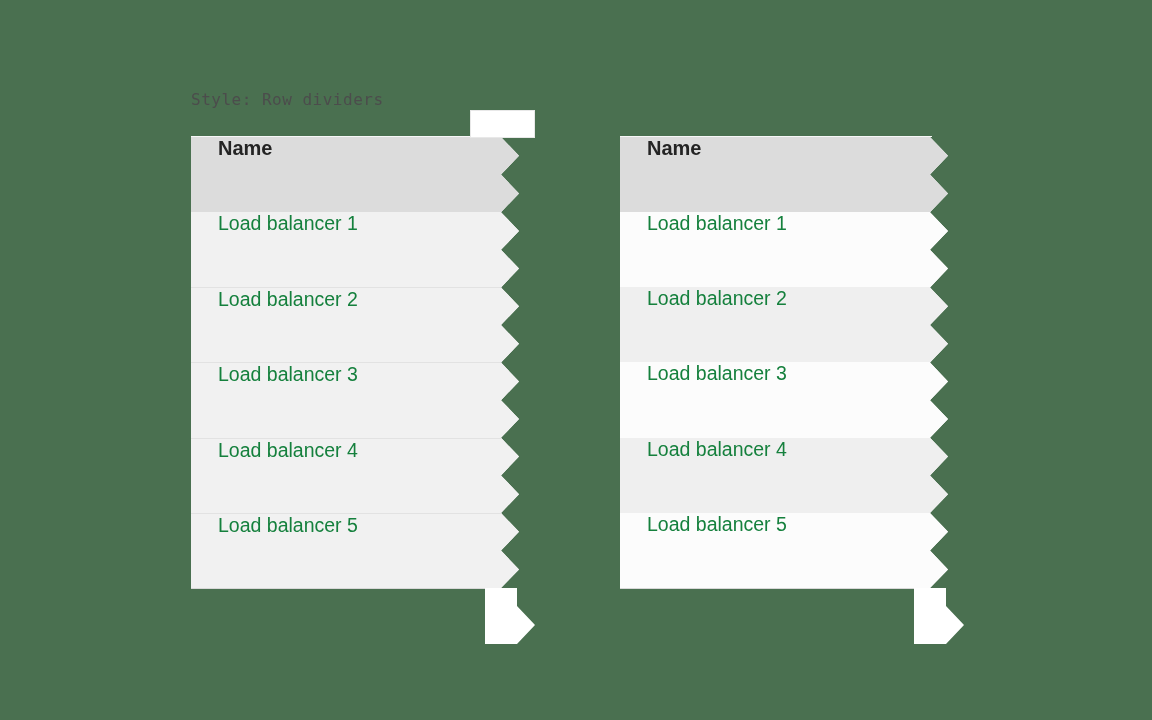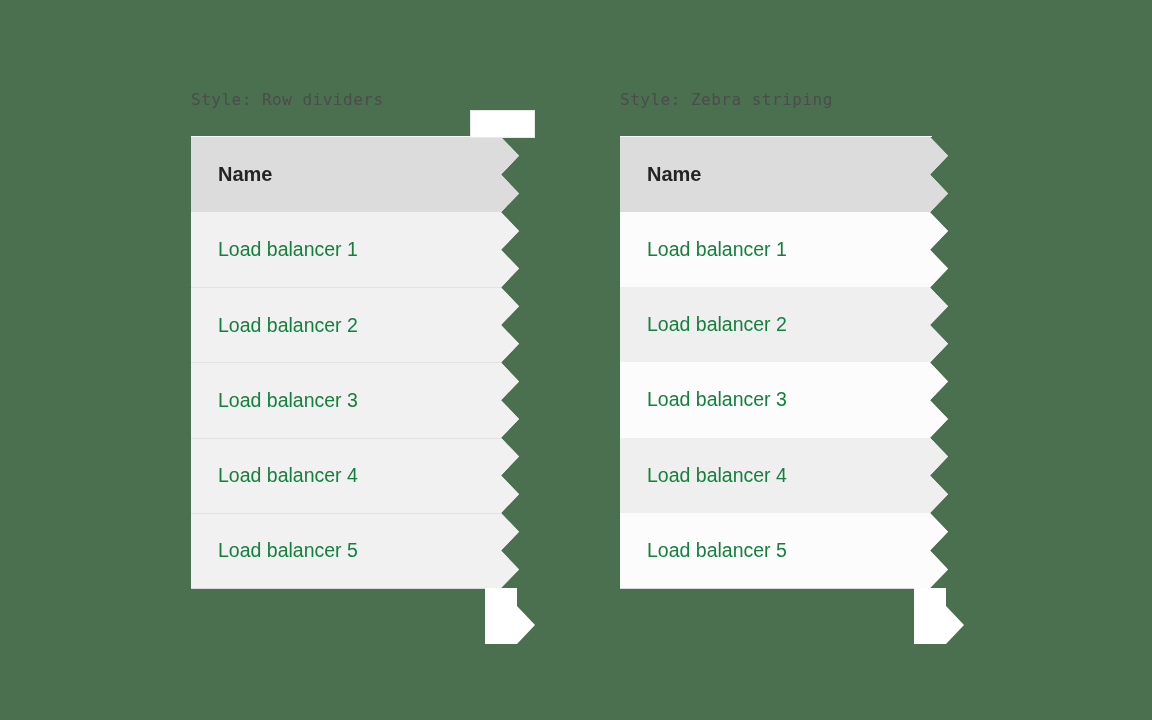--- a/index.html
+++ b/index.html
@@ -122,21 +122,20 @@
     top: 588px;
     width: 312px;
     height: 1px;
     background: #d8d8d8;
   }
 
   .th-row, .td-row {
     box-sizing: border-box;
     width: 345px;
     display: flex;
-    align-items: center;
     padding-left: 27px;
   }
   .th-row {
     height: 75px;
     background: #dcdcdc;
     color: #242424;
     font-size: 20px;
     font-weight: bold;
   }
   .td-row {
@@ -214,21 +213,20 @@
     </div>
 
     <div class="table-border-bottom"></div>
 
     <div class="flag-top"></div>
     <div class="flag-bottom"></div>
   </div>
 
   <div class="panel panel-right">
 
-    <div class="style-label">Style: Zebra striping</div>
 
     <div class="table-border-top"></div>
     <div class="table-border-left"></div>
 
     <div class="table-wrap">
       <div class="table variant-zebra">
 
         <div class="th-row">
           <span>Name</span>
         </div>

